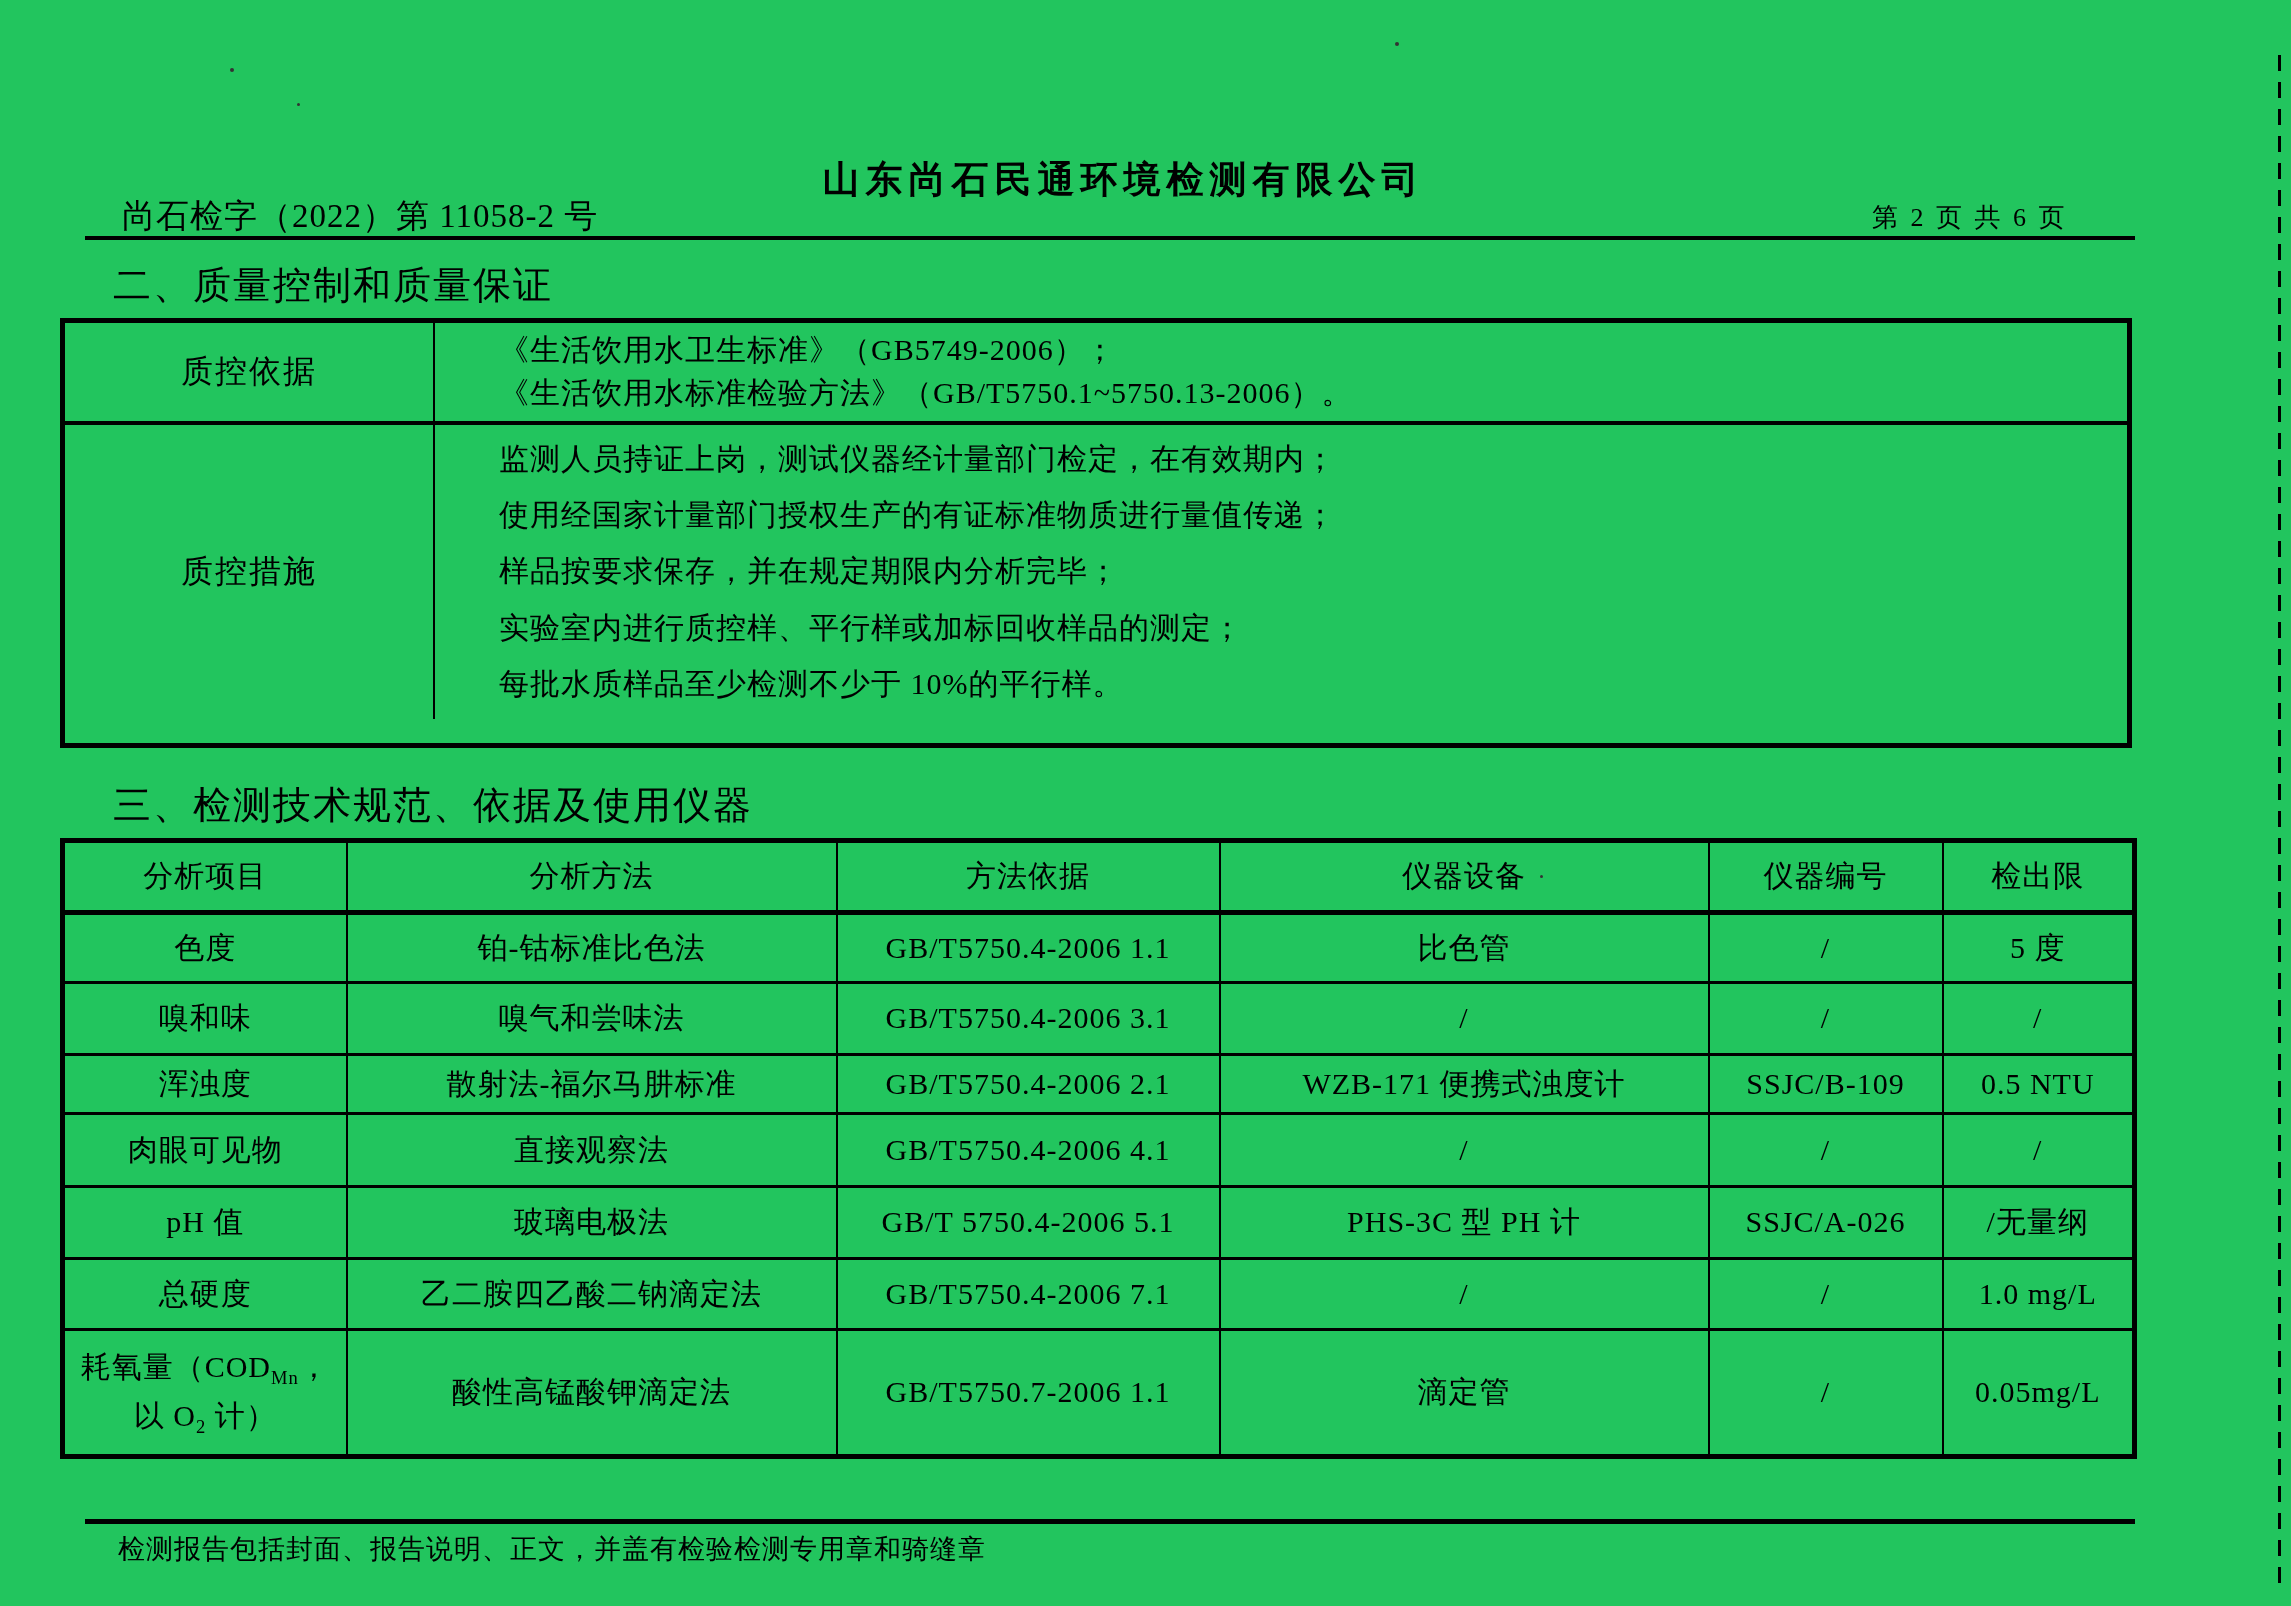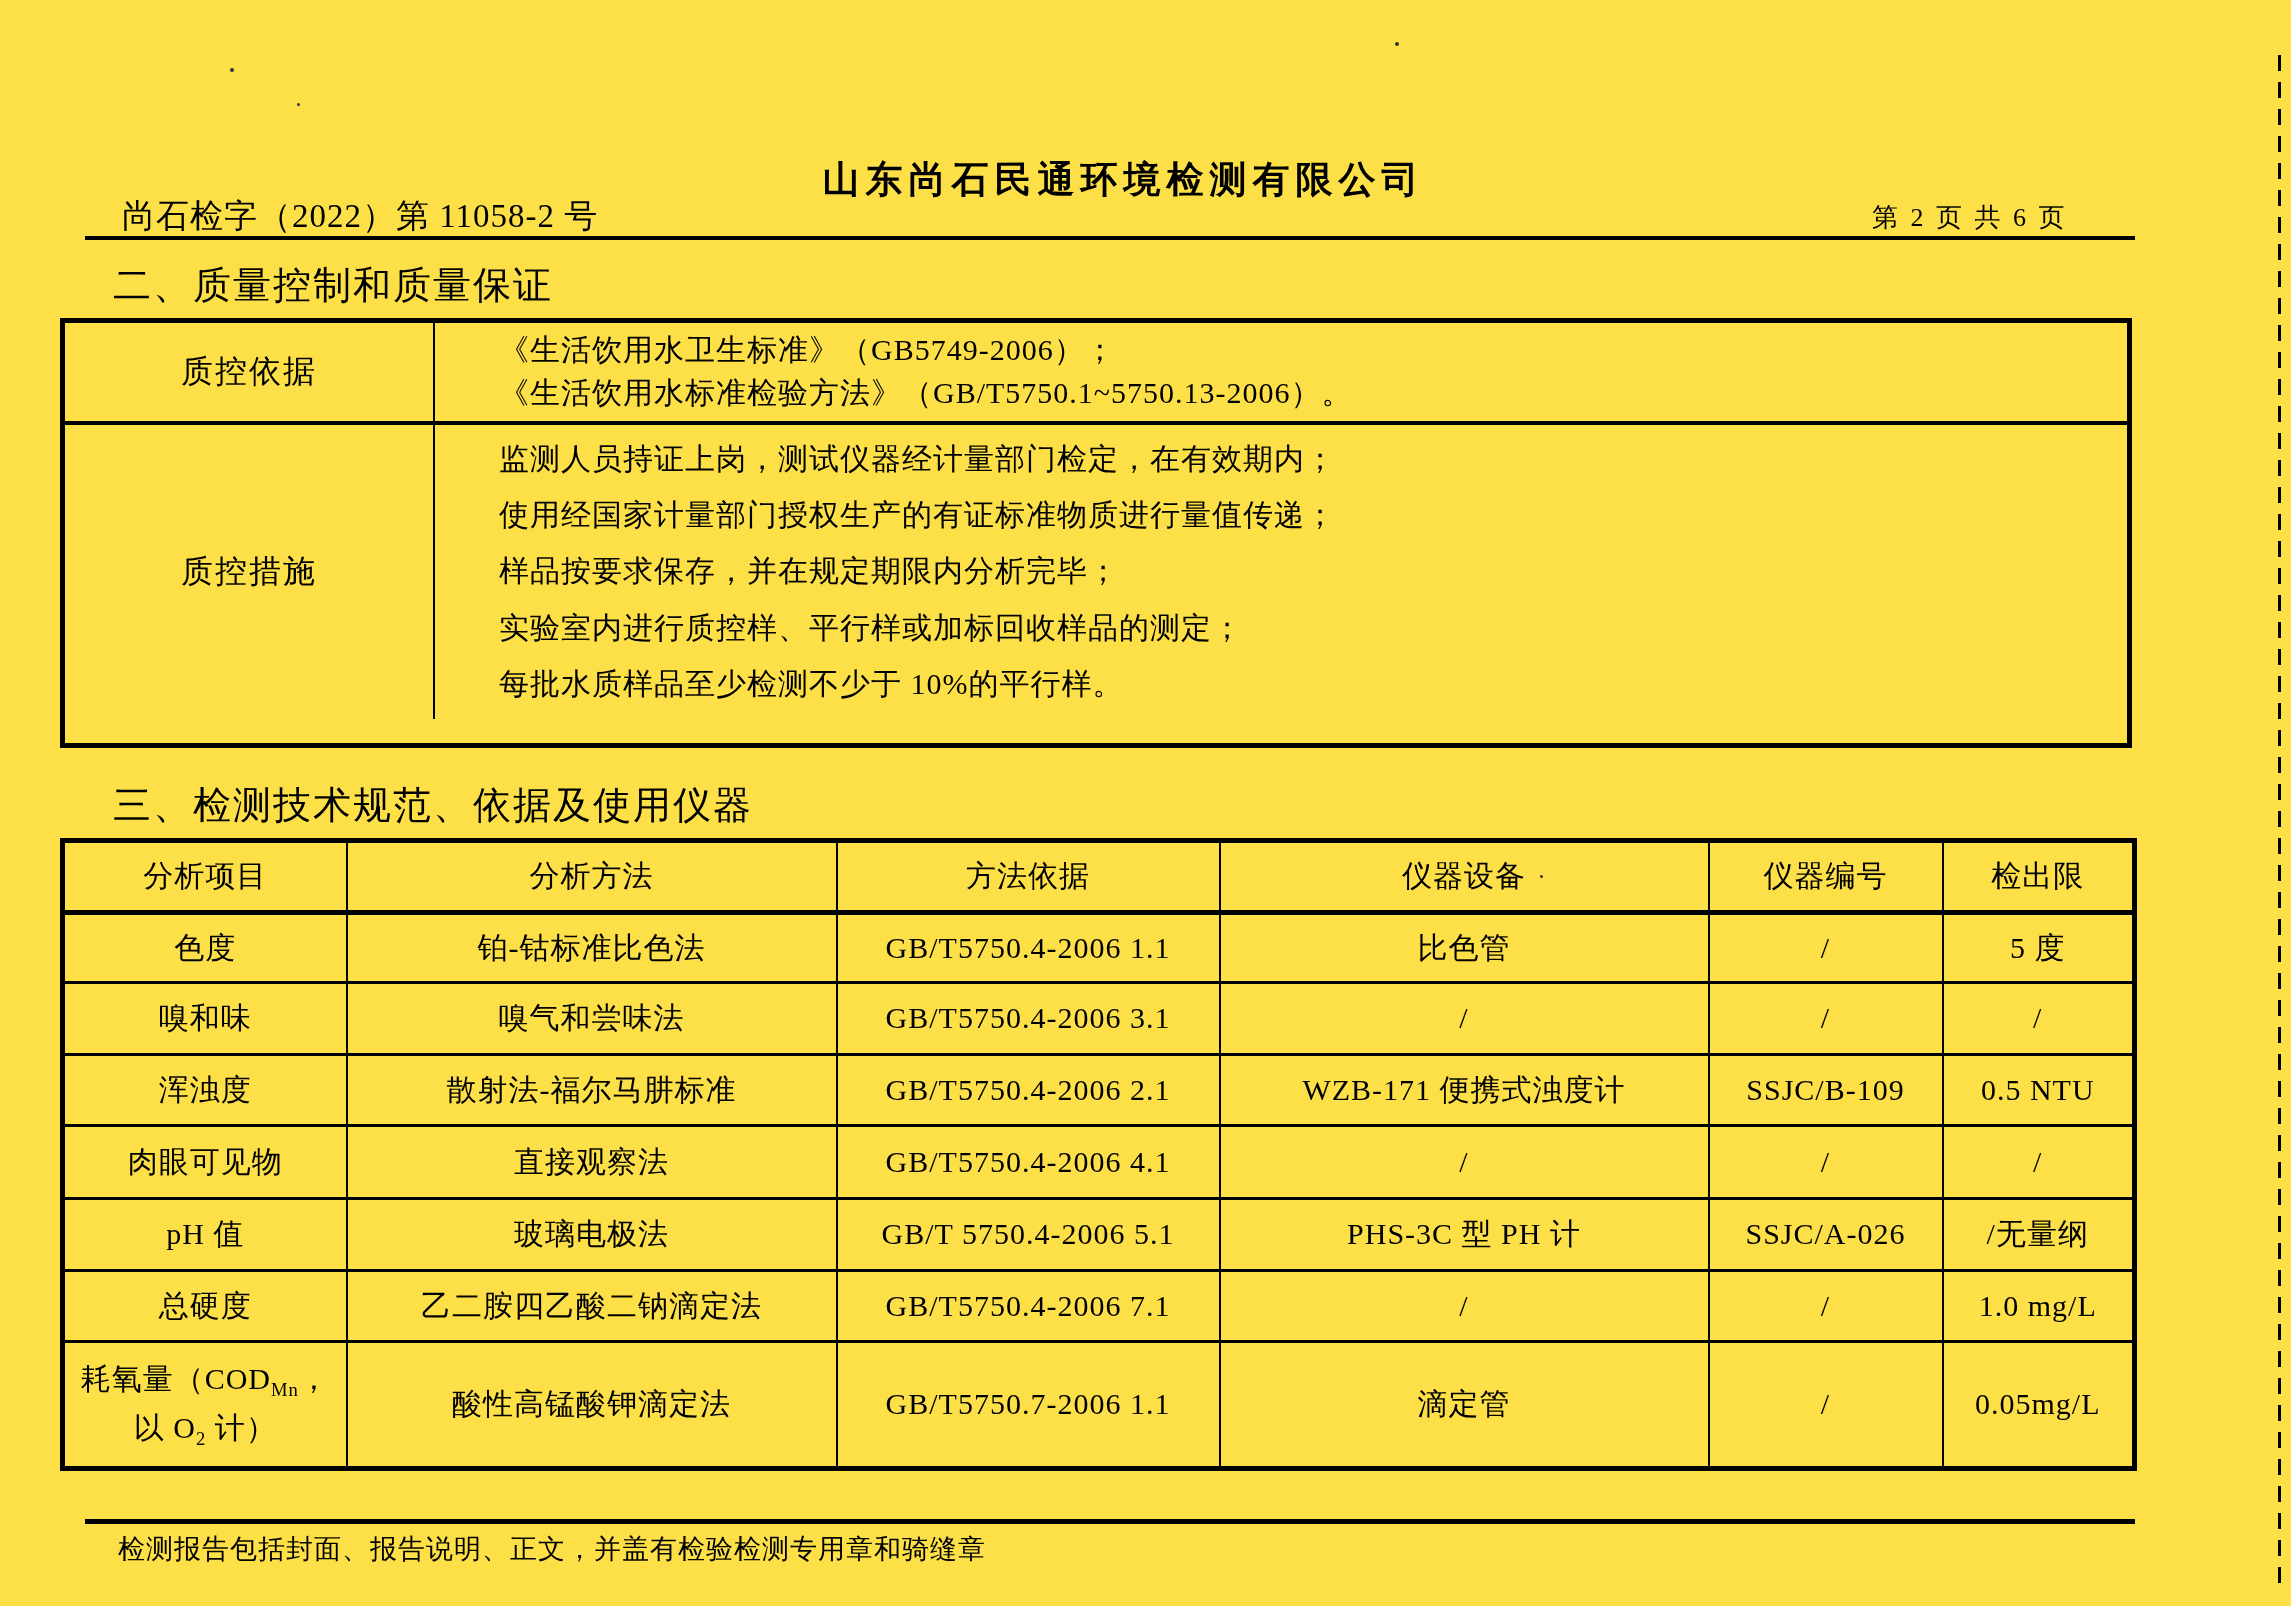--- a/index.html
+++ b/index.html
@@ -1,19 +1,19 @@
 <!DOCTYPE html>
 <html><head>
 <meta charset="utf-8">
 <style>
   html,body{margin:0;padding:0;background:#e8e8e8;}
   .page{
     position:relative;
     width:2291px;height:1606px;
-    background:#fde047;
+    background:#22c55e;
     font-family:"Liberation Serif","DejaVu Serif",serif;
     color:#000;
     overflow:hidden;
   }
   *{box-sizing:border-box;}
 
   
   .company{
     position:absolute;left:0;right:0;top:155px;
     text-align:center;
@@ -157,21 +157,21 @@
         <td>5 度</td>
       </tr>
       <tr style="height:72px">
         <td>嗅和味</td>
         <td>嗅气和尝味法</td>
         <td>GB/T5750.4-2006 3.1</td>
         <td>/</td>
         <td>/</td>
         <td>/</td>
       </tr>
-      <tr style="height:71px">
+      <tr style="height:59px">
         <td>浑浊度</td>
         <td>散射法-福尔马肼标准</td>
         <td>GB/T5750.4-2006 2.1</td>
         <td>WZB-171 便携式浊度计</td>
         <td>SSJC/B-109</td>
         <td>0.5 NTU</td>
       </tr>
       <tr style="height:73px">
         <td>肉眼可见物</td>
         <td>直接观察法</td>

